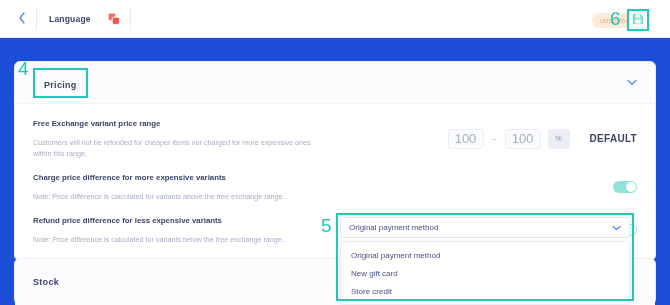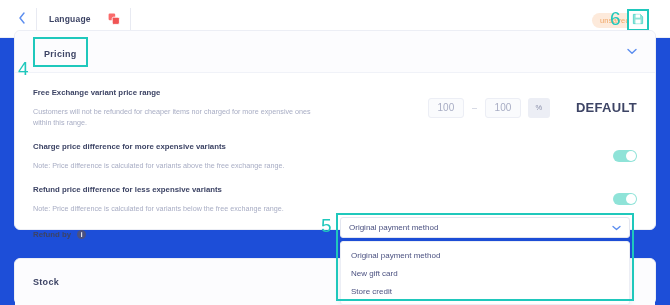--- a/index.html
+++ b/index.html
@@ -44,21 +44,21 @@
     position: absolute; left: 627px; top: 9px; width: 22px; height: 22px;
     border: 2px solid #1fc8bc; background: #ffffff;
     display: flex; align-items: center; justify-content: center; cursor: pointer;
   }
 
   
   .card {
     position: absolute; left: 14px; width: 642px;
     background: #ffffff; border: 1px solid #eceef5; border-radius: 6px;
   }
-  #card-pricing { top: 30px; height: 200px; }
+  #card-pricing { top: 61px; height: 200px; }
   #card-stock   { top: 258px; height: 47px; }
 
   .card-head {
     height: 42px; display: flex; align-items: center; padding: 0 18px;
     border-bottom: 1px solid #f0f2f8; background: #fcfcfe;
     border-radius: 6px 6px 0 0;
   }
   #card-stock .card-head { border-bottom: none; height: 46px; }
   .card-title { font-size: 9px; font-weight: bold; color: #3d4465; letter-spacing: .3px; }
   .title-hl {
@@ -71,29 +71,29 @@
   .row { display: flex; align-items: center; margin-bottom: 13px; }
   .row-texts { flex: 1; padding-right: 18px; }
   .row-title { font-size: 7.8px; color: #3d4465; font-weight: 600; line-height: 1.5; }
   .row-note { font-size: 7.2px; color: #a8adc4; line-height: 1.55; margin-top: 7px; max-width: 290px; }
 
   .row-ctrl { display: flex; align-items: center; }
 
   .num-input {
     width: 36px; height: 20px; border: 1px solid #eceef5; border-radius: 3px;
     background: #fafbfd; display: flex; align-items: center; justify-content: center;
-    font-size: 10px; color: #a8adc4;
+    font-size: 13px; color: #a8adc4;
   }
   .dash { color: #c3c7d8; font-size: 9px; margin: 0 8px; }
   .pct-box {
     width: 22px; height: 20px; background: #eceef5; border-radius: 3px; margin-left: 7px;
     display: flex; align-items: center; justify-content: center;
     font-size: 7.5px; color: #8b90ab;
   }
-  .default-lbl { font-size: 13px; font-weight: bold; color: #3d4465; margin-left: 26px; letter-spacing: .3px; }
+  .default-lbl { font-size: 10px; font-weight: bold; color: #3d4465; margin-left: 20px; letter-spacing: .3px; }
 
   .toggle {
     width: 24px; height: 12px; border-radius: 6px; background: #8fe3d8;
     position: relative; cursor: pointer; flex: none;
   }
   .toggle .knob {
     position: absolute; right: 1px; top: 1px; width: 10px; height: 10px;
     border-radius: 50%; background: #ffffff;
   }
 

